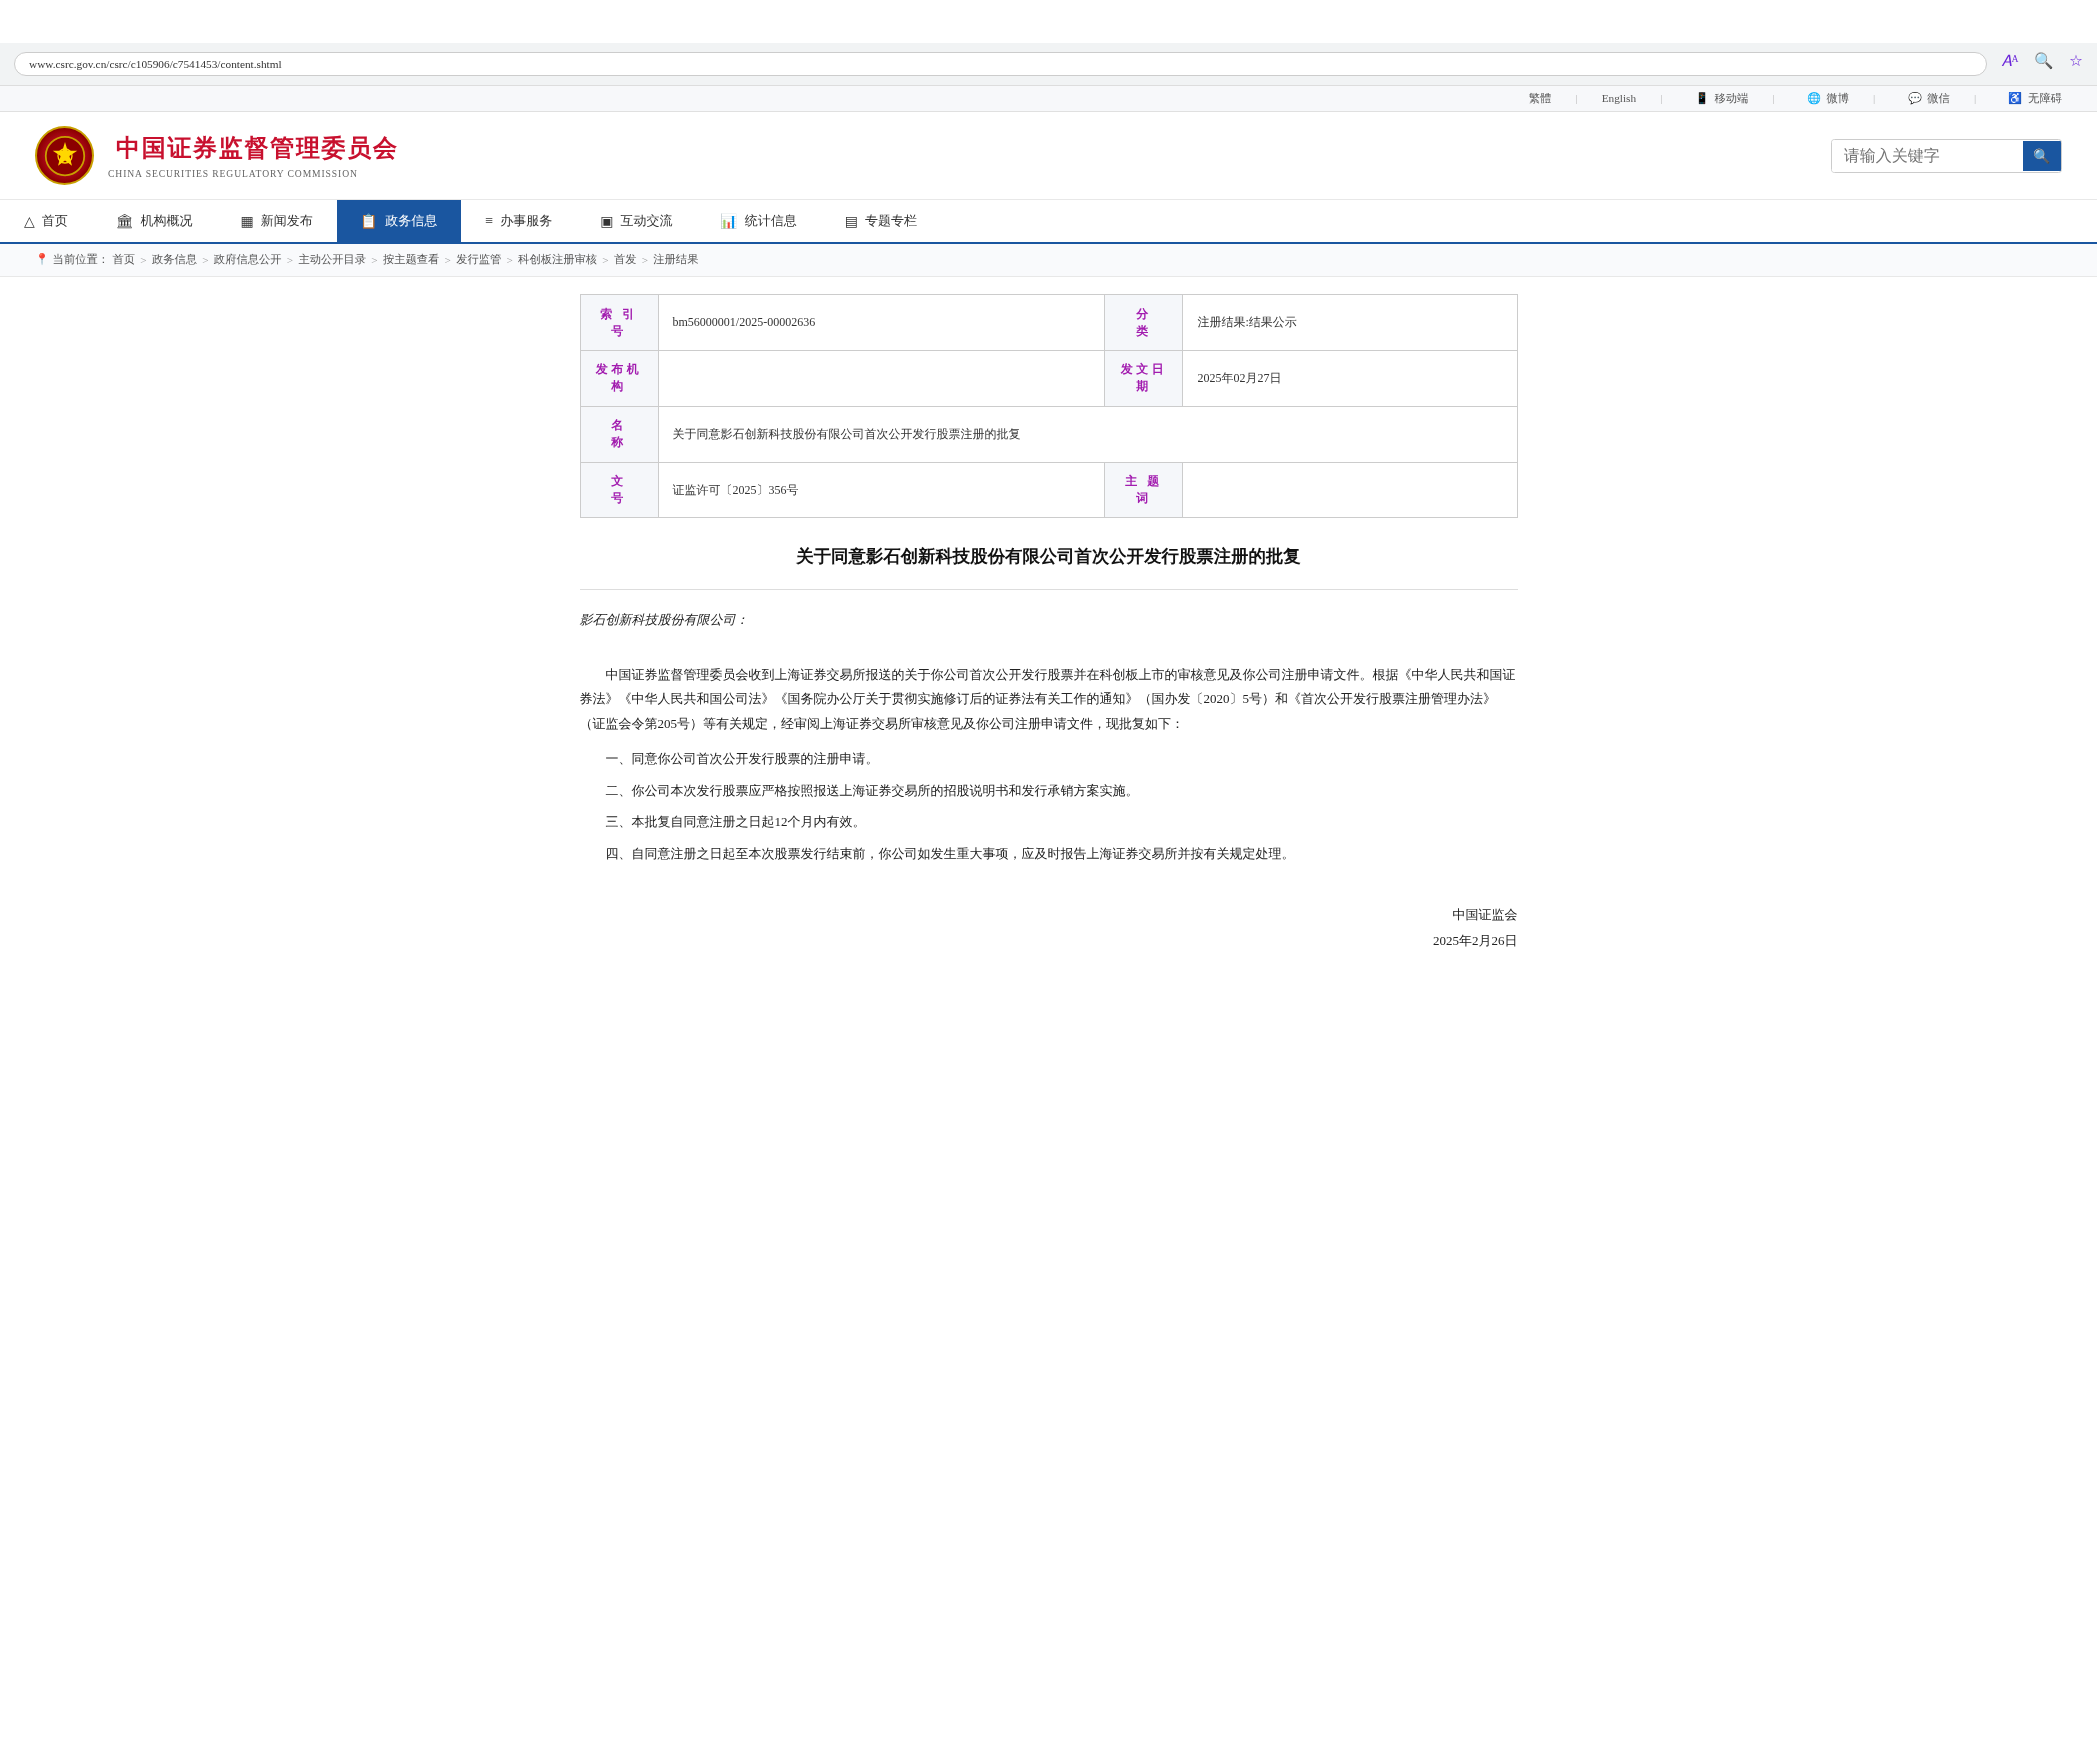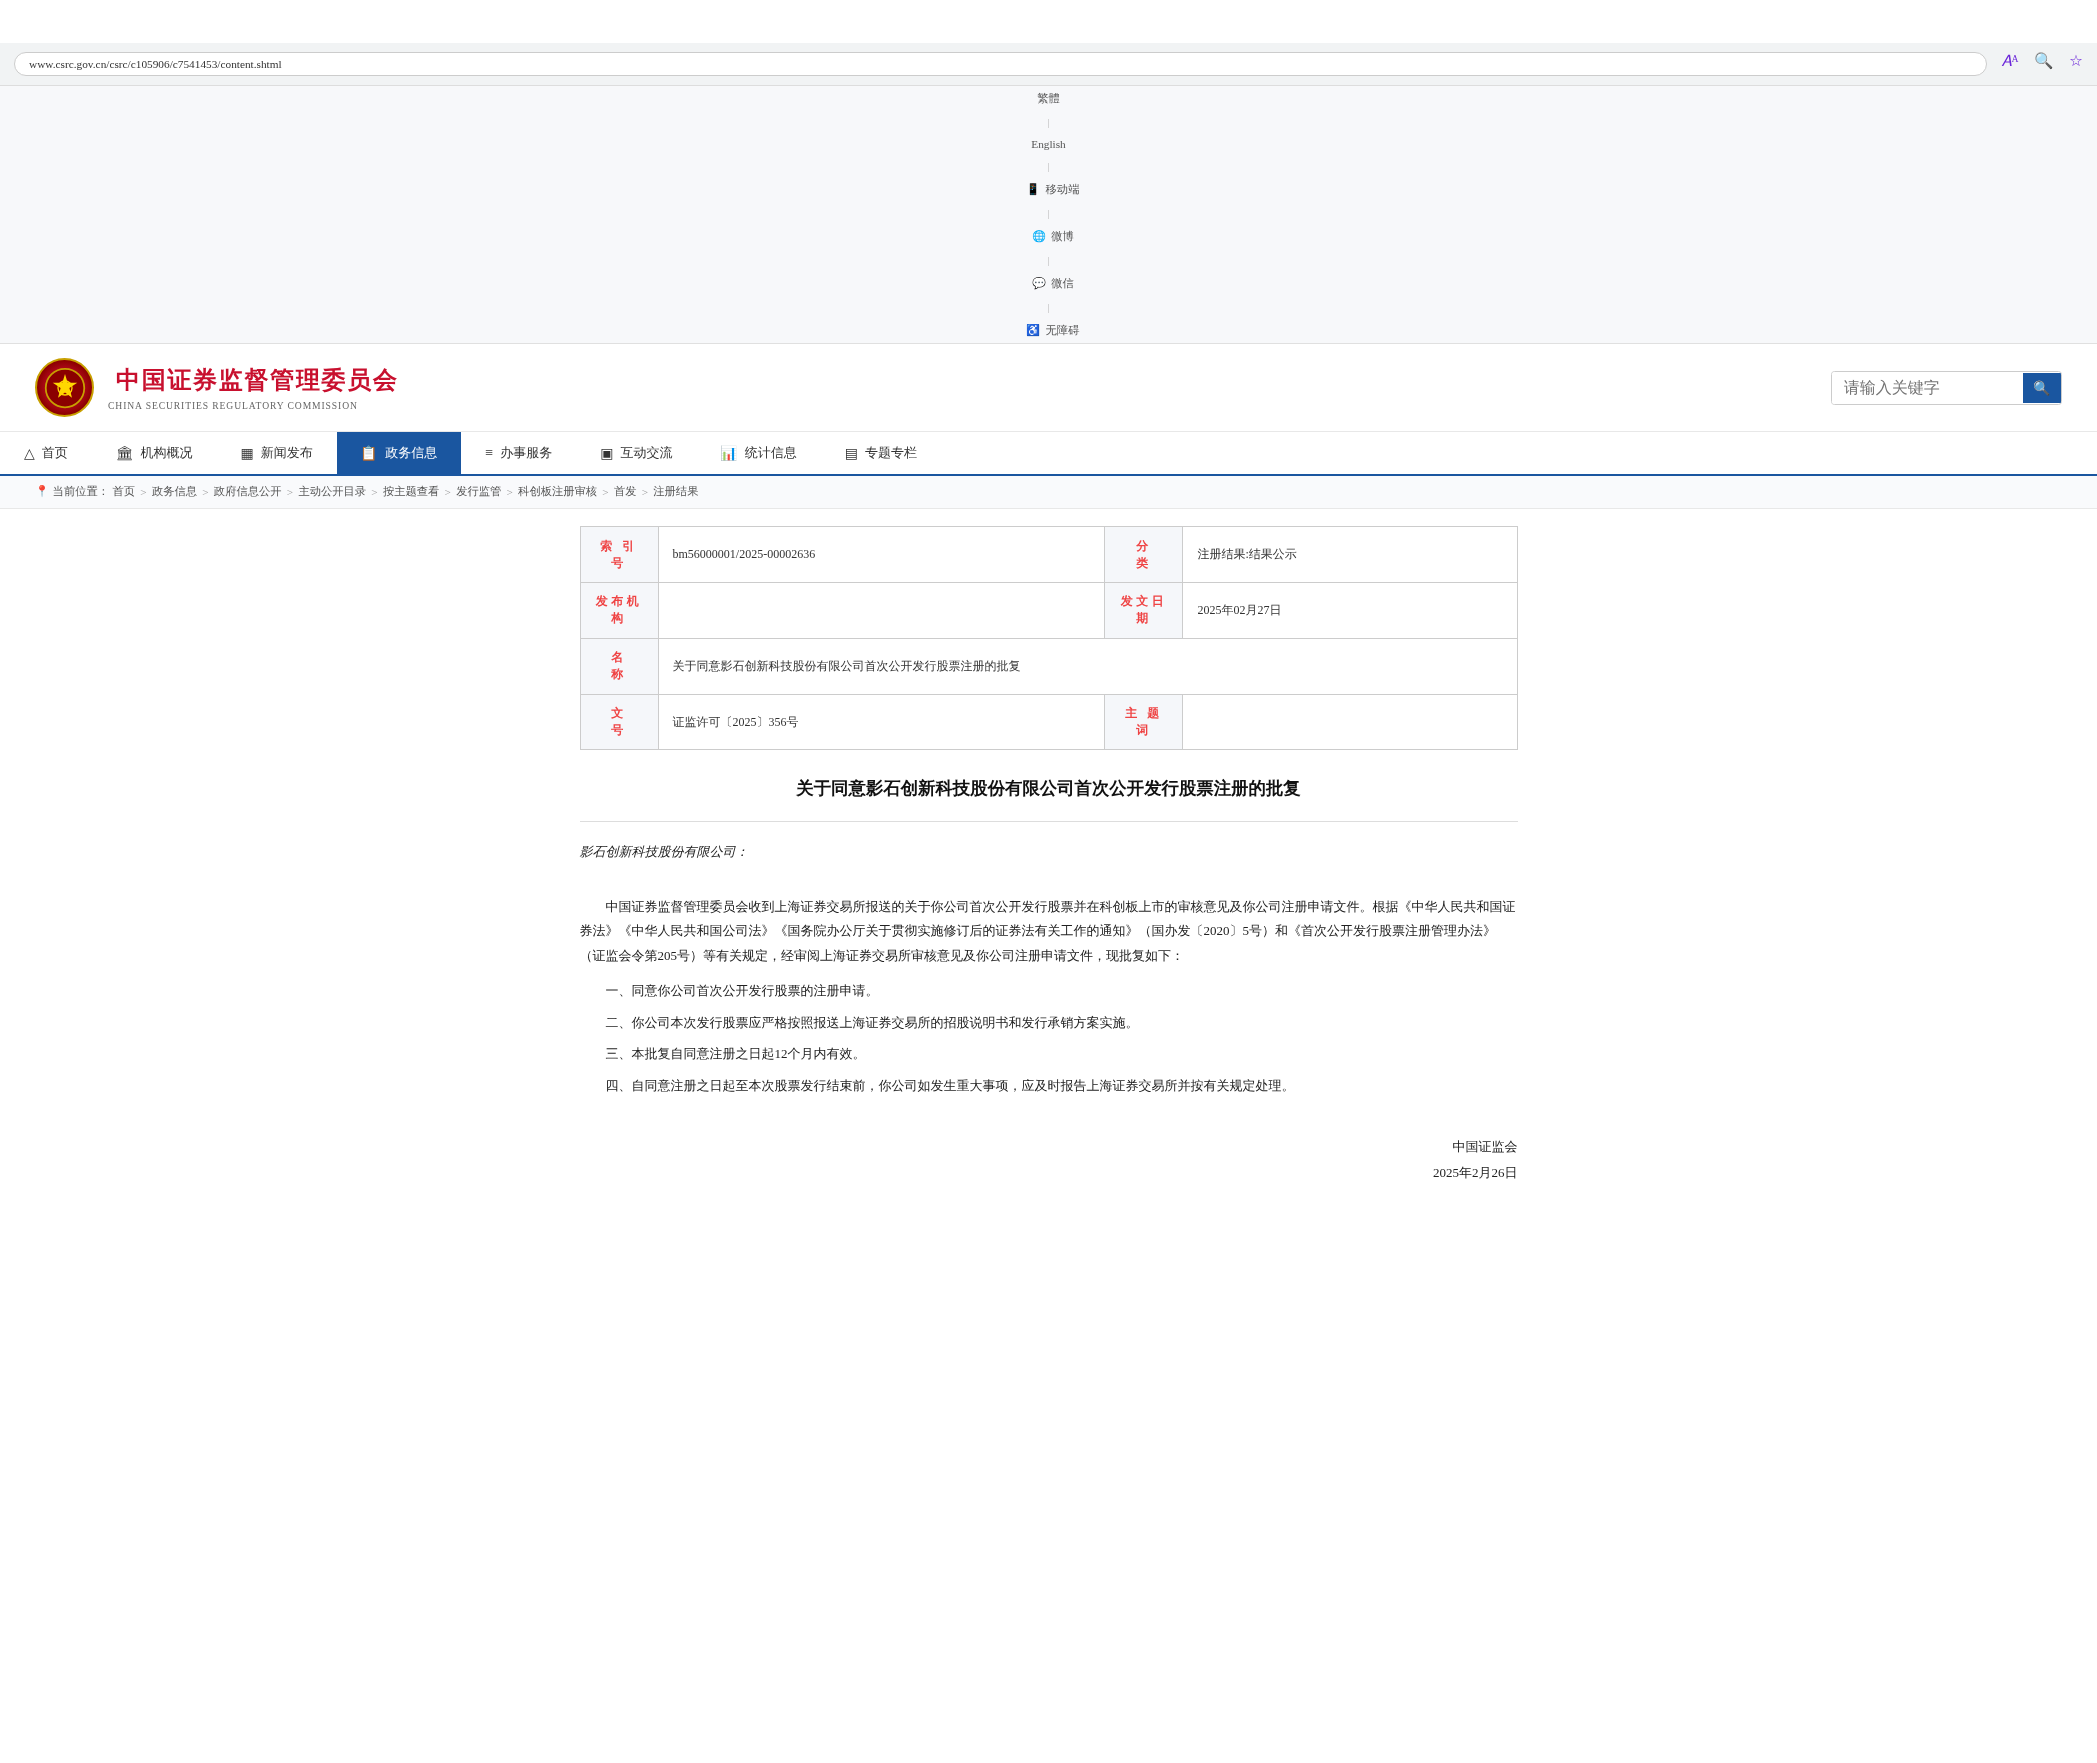--- a/index.html
+++ b/index.html
@@ -32,24 +32,23 @@
     }
 
     
     .util-bar {
       background: #f7f8fa;
       border-bottom: 0.9px solid #e0e0e0;
       padding: 5.2px 35px;
       display: flex;
       justify-content: flex-end;
       align-items: center;
-      gap: 10px;
+      gap: 24px;
       font-size: 11.3px;
       color: #555;
-      flex-direction: column;
     }
     .util-bar a { color: #555; text-decoration: none; }
     .util-bar .sep { color: #bbb; }
     .util-bar .icon-group { display: flex; align-items: center; gap: 5.2px; margin-left: 8.7px; }
 
     
     .site-header {
       background: #fff;
       padding: 14px 35px;
       display: flex;
@@ -146,21 +145,21 @@
       border: 0.9px solid #ccc;
       margin-bottom: 26px;
     }
     .info-table td {
       border: 0.9px solid #ccc;
       padding: 10.4px 14px;
       font-size: 12px;
     }
     .info-table .label-cell {
       background: #f5f7fa;
-      color: #ef4444;
+      color: #a21caf;
       width: 78px;
       letter-spacing: 3.5px;
       font-weight: bold;
       text-align: center;
     }
     .info-table .value-cell {
       color: #333;
     }
 
     

